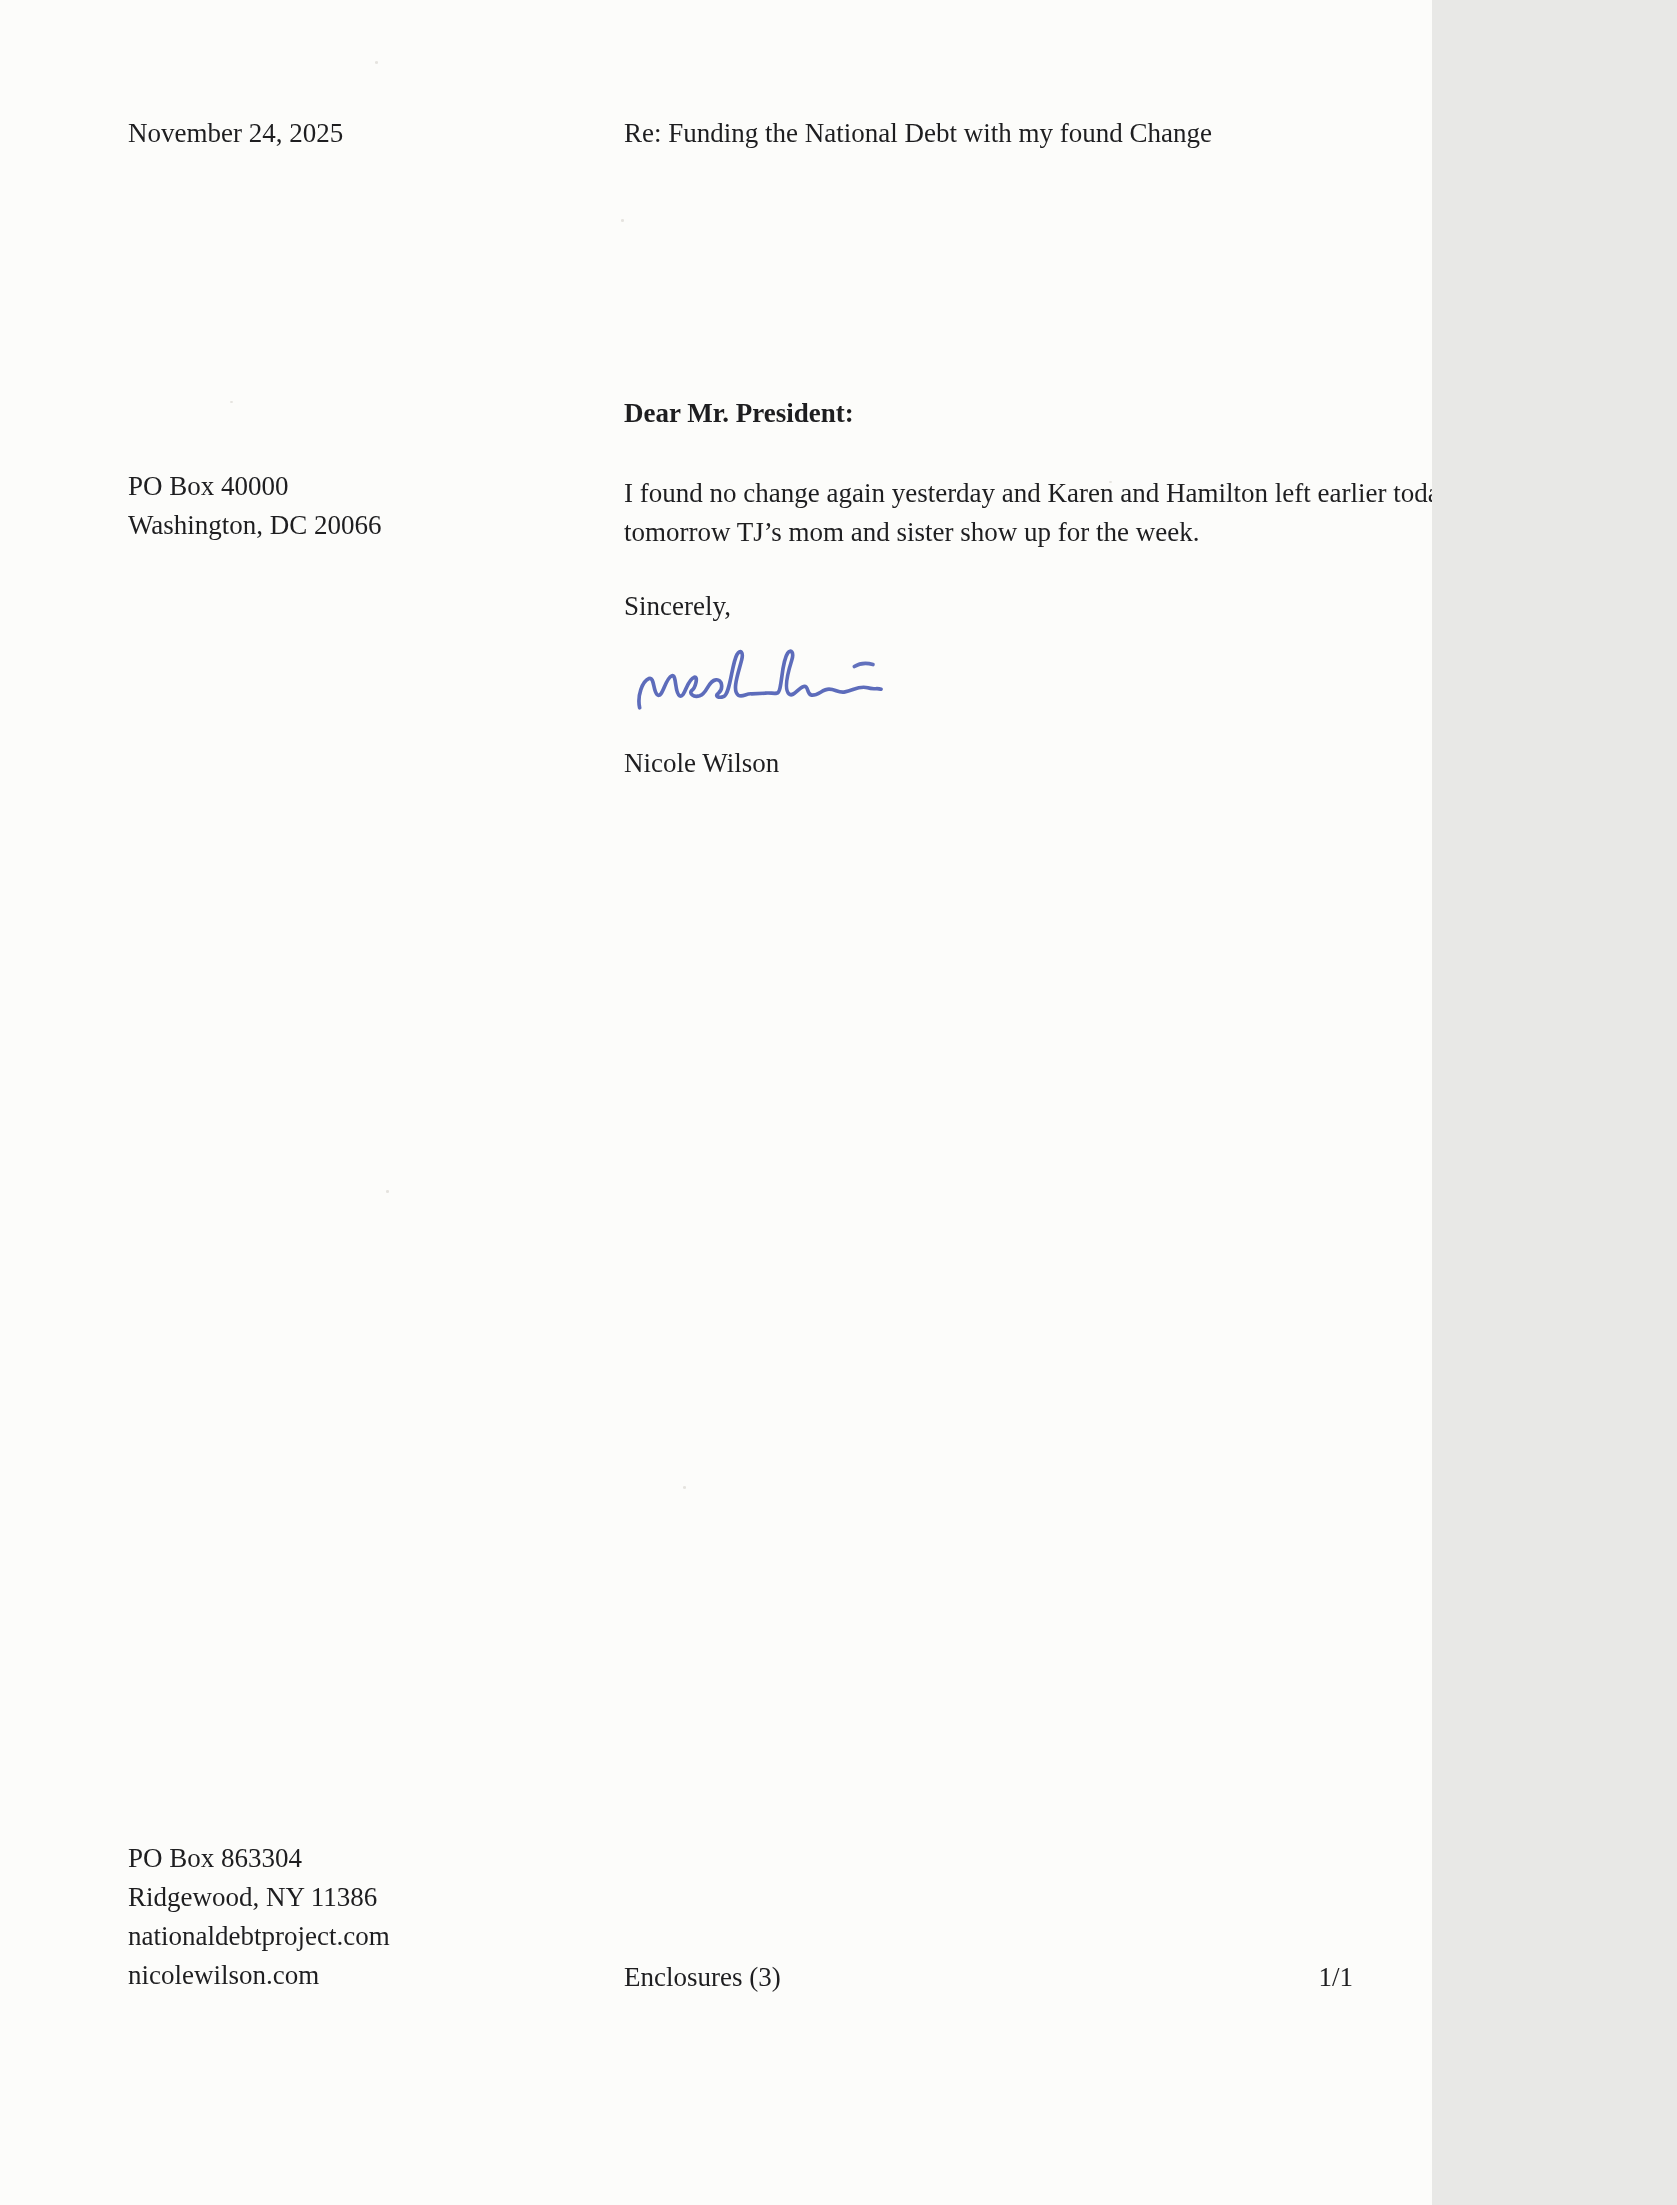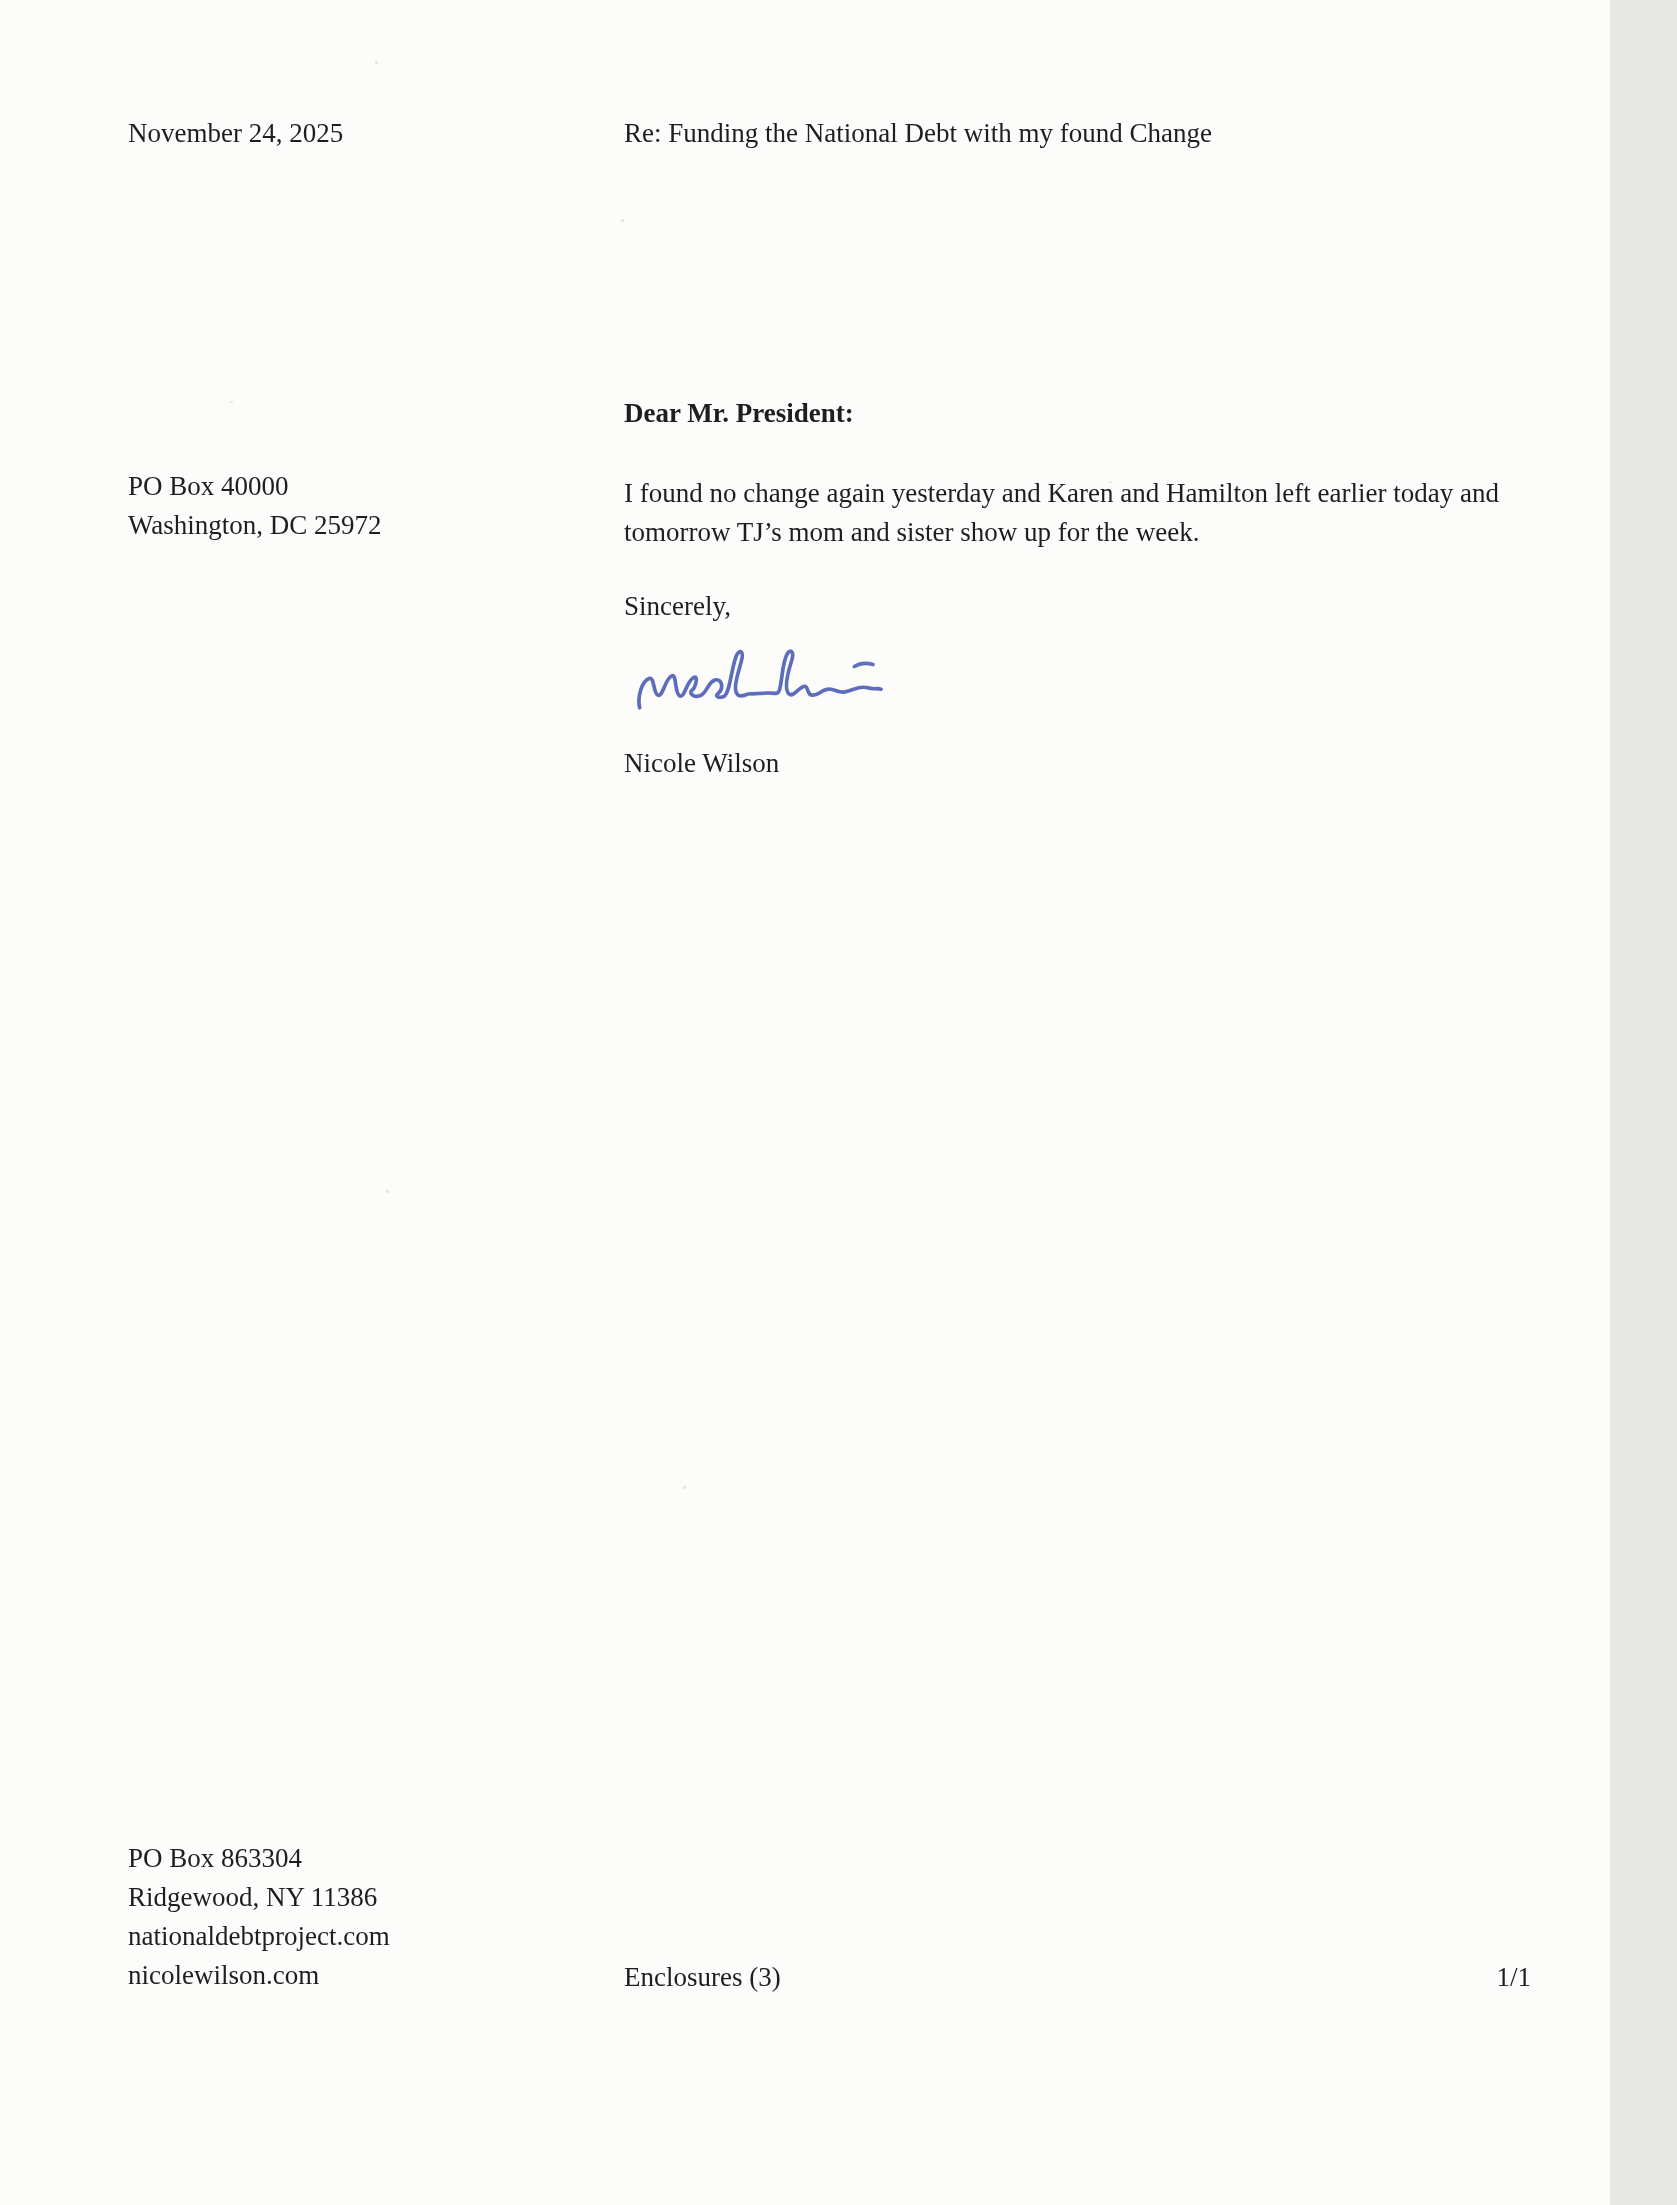--- a/index.html
+++ b/index.html
@@ -2,21 +2,21 @@
 <html style="font-size:10.7px"><head>
 <meta charset="utf-8">
 <style>
   html, body {
     margin: 0;
     padding: 0;
     background: #e8e8e6;
   }
   .page {
     position: relative;
-    width: 1610px;
+    width: 1432px;
     height: 2205px;
     background: #fcfcfa;
     overflow: hidden;
     font-family: "Liberation Serif", "DejaVu Serif", serif;
     color: #1e1e20;
     font-size: 27px;
     -webkit-font-smoothing: antialiased;
   }
   .abs { position: absolute; }
   .line { line-height: 39px; white-space: nowrap; }
@@ -41,21 +41,21 @@
 </head>
 <body>
 
 <div class="page">
 
   <div class="abs line date-line">November 24, 2025</div>
   <div class="abs line subject-line">Re: Funding the National Debt with my found Change</div>
 
   <div class="abs block recipient">
     <div class="line">PO Box 40000</div>
-    <div class="line">Washington, DC 25972</div>
+    <div class="line">Washington, DC 20066</div>
   </div>
 
   <div class="abs line salutation">Dear Mr. President:</div>
 
   <div class="abs body-par">I found no change again yesterday and Karen and Hamilton left earlier today and tomorrow TJ’s mom and sister show up for the week.</div>
 
   <div class="abs line closing">Sincerely,</div>
 
   <div class="abs signature-wrap">
     <svg width="268" height="95" viewBox="0 0 402 142">

